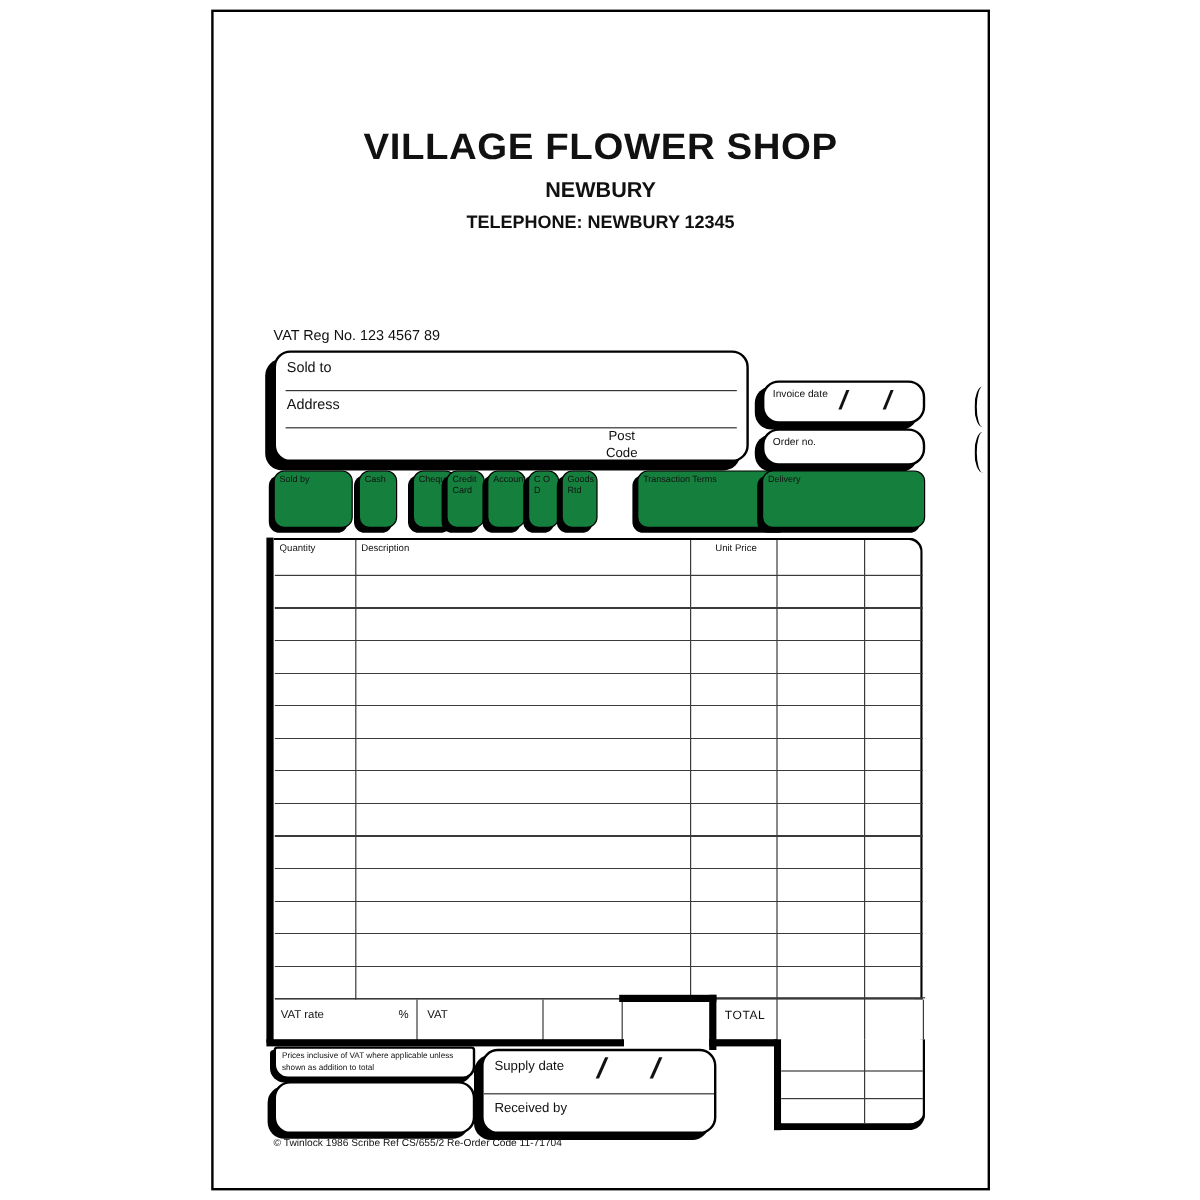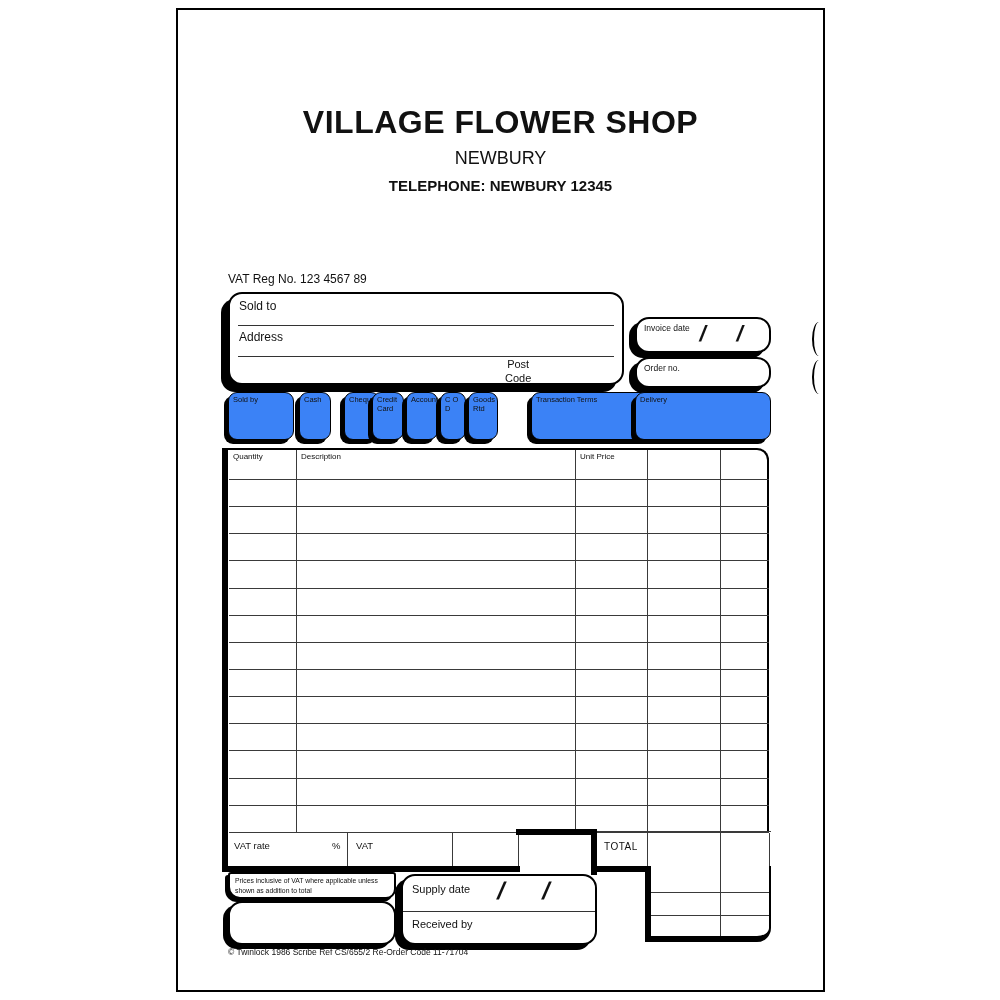--- a/index.html
+++ b/index.html
@@ -5,21 +5,21 @@
   * { margin:0; padding:0; box-sizing:border-box; }
   html,body { width:1000px; height:1000px; background:#fff; font-family:"Liberation Sans", sans-serif; color:#111; }
   #stage { position:relative; width:1000px; height:1000px; background:#fff; overflow:hidden; }
 
   .frame { position:absolute; left:176px; top:8px; width:649px; height:984px; border:2px solid #000; background:#fff; }
 
   
   .shop-header { position:absolute; left:176px; top:104px; width:649px; text-align:center; }
   .shop-name { font-size:32px; font-weight:bold; letter-spacing:0.5px; transform:scaleY(0.96); }
   .addr1 { font-size:19px; font-weight:bold; margin-top:9px; }
-  .addr2 { font-size:18px; font-weight:normal; margin-top:7px; }
+  .addr2 { font-size:18px; font-weight:bold; margin-top:7px; }
   .addr3 { font-size:18px; font-weight:bold; margin-top:7px; }
   .tel   { font-size:15px; font-weight:bold; margin-top:8px; }
 
   .vat-reg { position:absolute; left:228px; top:272px; font-size:12px; }
 
   
   .hbox { position:absolute; background:#fff; border:2px solid #000; }
 
   .soldto-box { left:228px; top:292px; width:396px; height:93px; border-radius:14px; box-shadow:-7px 7px 0 0 #000; }
   .soldto-label { position:absolute; left:9px; top:5px; font-size:12px; }
@@ -28,21 +28,21 @@
   .soldto-line2 { position:absolute; left:8px; right:8px; top:62px; border-top:1px solid #333; }
   .postcode-label { position:absolute; left:275px; top:64px; font-size:11px; line-height:1.25;text-align:center; }
 
   .pill { border-radius:14px; box-shadow:-6px 5px 0 0 #000; }
   .invoice-date-box { left:635px; top:317px; width:136px; height:36px; }
   .order-no-box     { left:635px; top:357px; width:136px; height:31px; }
   .pill-label { position:absolute; left:7px; top:4px; font-size:8.5px; }
   .slash { position:absolute; top:2px; font-size:22px; font-weight:bold; transform:skewX(-12deg); }
 
   
-  .paybox { position:absolute; top:392px; height:48px; background:#3b82f6; border:1.5px solid #000; border-radius:9px; box-shadow:-4px 4px 0 0 #000; font-size:7.5px; line-height:1.15; padding:3px 2px 0 4px; }
+  .paybox { position:absolute; top:392px; height:48px; background:#15803d; border:1.5px solid #000; border-radius:9px; box-shadow:-4px 4px 0 0 #000; font-size:7.5px; line-height:1.15; padding:3px 2px 0 4px; }
 
   
   .table-border { position:absolute; left:228px; top:448px; width:541px; height:385px; border-top:2px solid #000; border-right:2px solid #000; border-radius:0 12px 0 0; }
   .thick-left { position:absolute; left:222px; top:448px; width:6px; height:421px; background:#000; }
   .grid-rows { position:absolute; left:229px; top:480px; width:540px; height:353px;
                background-image:repeating-linear-gradient(to bottom, transparent 0, transparent 26.15px, #3a3a3a 26.15px, #3a3a3a 27.15px); }
   .vline { position:absolute; width:1px; background:#3a3a3a; }
   .hline { position:absolute; height:1px; background:#3a3a3a; }
   .col-h { position:absolute; font-size:8px; }
 
@@ -115,21 +115,21 @@
   <div class="table-border"></div>
   <div class="thick-left"></div>
   <div class="grid-rows"></div>
   <div class="hline" style="left:229px; top:479px; width:540px;"></div>
   <div class="vline" style="left:296px; top:450px; height:383px;"></div>
   <div class="vline" style="left:575px; top:450px; height:383px;"></div>
   <div class="vline" style="left:647px; top:450px; height:419px;"></div>
   <div class="vline" style="left:720px; top:450px; height:416px;"></div>
   <span class="col-h" style="left:233px; top:452px;">Quantity</span>
   <span class="col-h" style="left:301px; top:452px;">Description</span>
-  <span class="col-h" style="left:580px; top:452px;">Unit Price</span>
+  <span class="col-h" style="left:596px; top:452px;">Unit Price</span>
 
   <div class="vline" style="left:347px; top:833px; height:34px;"></div>
   <div class="vline" style="left:452px; top:833px; height:34px;"></div>
   <div class="vline" style="left:518px; top:833px; height:34px;"></div>
   <div class="hline" style="left:595px; top:831px; width:176px;"></div>
   <div class="vline" style="left:769px; top:833px; height:34px;"></div>
 
   <span class="vat-label" style="left:234px;">VAT rate</span>
   <span class="vat-label" style="left:332px;">%</span>
   <span class="vat-label" style="left:356px;">VAT</span>

